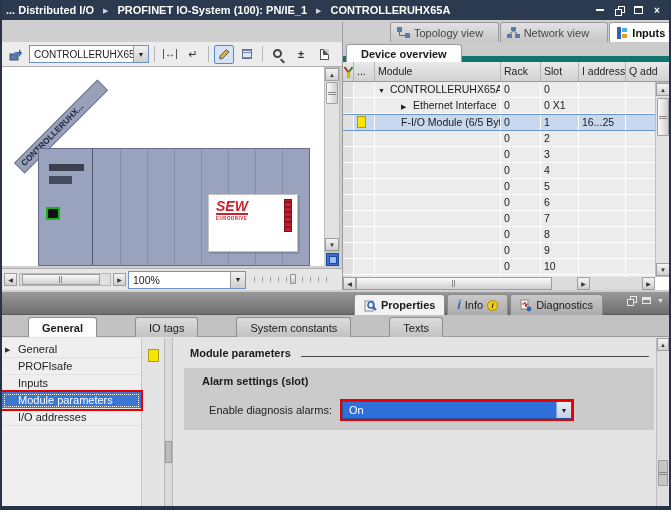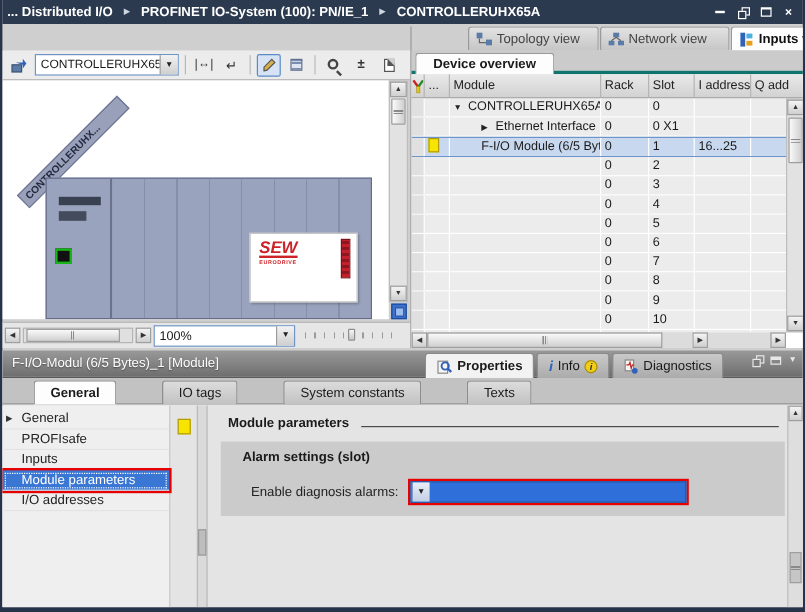--- a/index.html
+++ b/index.html
@@ -86,21 +86,21 @@
   .hthumb{position:absolute;top:0;bottom:0;background:linear-gradient(#fafafa,#cfcfcf);border:1px solid #9e9e9e;display:flex;align-items:center;justify-content:center;}
   .hgrip{width:4px;height:7px;background:repeating-linear-gradient(90deg,#8a8a8a 0 1px,transparent 1px 2px);}
   .devstatus .sbtn{width:13px;height:13px;}
   .zoom-combo{width:118px;height:18px;}
   .zoom-combo .combo-text{flex:1;font-size:10.5px;}
   .ruler{position:relative;width:76px;height:11px;margin-left:6px;
     background:repeating-linear-gradient(90deg,#9a9a9a 0 1px,transparent 1px 8px) 0 3px/100% 5px no-repeat;}
   .ruler-thumb{position:absolute;left:36px;top:0;width:6px;height:10px;background:linear-gradient(#f6f6f6,#c8c8c8);border:1px solid #8e8e8e;border-radius:1px;}
   
   .vdivider{position:absolute;left:340px;top:22px;width:1px;height:268px;background:#9a9a9a;}
-  .ovstrip{position:absolute;left:341px;top:42px;width:328px;height:20px;background:#cbcbcb;border-bottom:3px solid #0f766e;}
+  .ovstrip{position:absolute;left:341px;top:42px;width:328px;height:20px;background:#cbcbcb;border-bottom:6px solid #0f766e;}
   .ovtab{position:absolute;left:3px;top:2px;height:18px;padding:0 14px;background:#fdfdfd;
     border:1px solid #9a9a9a;border-bottom:none;border-radius:3px 3px 0 0;font-weight:bold;display:flex;align-items:center;cursor:pointer;}
   .table{position:absolute;left:341px;top:62px;width:328px;height:228px;background:#fff;}
   .thead{display:flex;height:20px;line-height:19px;background:linear-gradient(#e9e9e9,#d2d2d2);
     border-bottom:1px solid #9a9a9a;font-size:10.5px;color:#222;}
   .thead .td{border-right:1px solid #b5b5b5;padding:0 3px;overflow:hidden;white-space:nowrap;}
   .tbody{position:relative;height:195px;overflow:hidden;width:312px;}
   .tr{display:flex;height:16px;line-height:15px;background:#ececec;border-bottom:1px solid #fff;cursor:default;font-size:10.5px;}
   .tr .td{border-right:1px solid #fff;padding:0 3px;overflow:hidden;white-space:nowrap;}
   .tr.selected{background:#c8d8ef;border-top:1px solid #6f94c8;border-bottom:1px solid #6f94c8;height:17px;}
@@ -480,21 +480,20 @@
           </div>
       </div>
       <span class="sbtn">▶</span>
       <div style="width:52px;"></div>
       <span class="sbtn">▶</span>
     </div>
   </div>
 
   <div class="props">
     <div class="props-header">
-      <span class="props-title">F-I/O-Modul (6/5 Bytes)_1 [Module]</span>
       <div class="ptabs">
         <div class="ptab active">
           <svg width="13" height="13">
             <rect x="1" y="2" width="8" height="10" fill="#f5f5f5" stroke="#888"></rect>
             <circle cx="7" cy="6" r="3" fill="none" stroke="#2f62b8" stroke-width="1.6"></circle>
             <path d="M9.2 8.2 L12 11" stroke="#2f62b8" stroke-width="2"></path>
           </svg>
           <span>Properties</span>
         </div>
         <div class="ptab">
@@ -553,20 +552,21 @@
         <div class="heading-row">
           <span class="heading-text">Module parameters</span>
           <span class="heading-line"></span>
         </div>
         <div class="alarm-panel">
           <div class="section-title">Alarm settings (slot)</div>
           <div class="field-row">
             <span class="field-label">Enable diagnosis alarms:</span>
             <span class="dd-annot">
               <span class="dropdown">
+                <span class="dd-value">On</span>
                 <span class="dd-btn">▼</span>
               </span>
             </span>
           </div>
         </div>
       </div>
 
       <div class="pscroll">
         <span class="sbtn">▲</span>
         <div class="pthumb">

